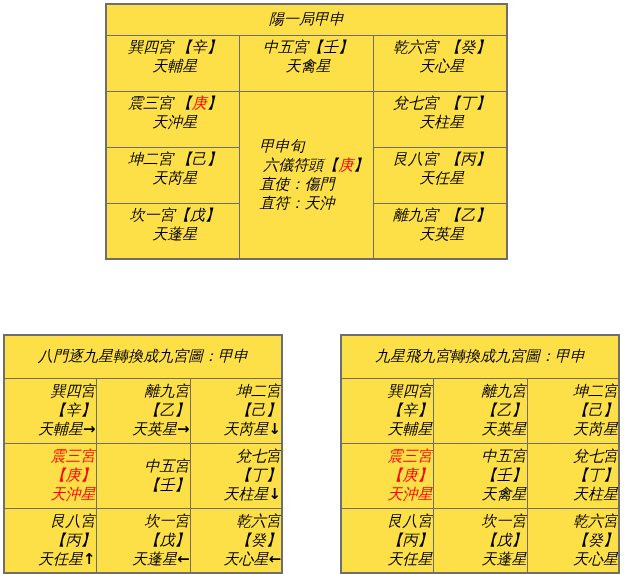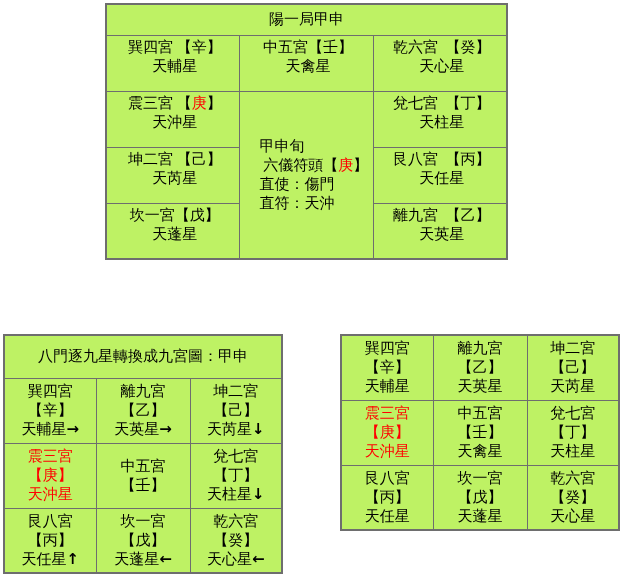--- a/index.html
+++ b/index.html
@@ -1,38 +1,38 @@
 <!DOCTYPE html>
 <html style="--red: #ff0000; --border: #6e6e6e;"><head>
 <meta charset="utf-8">
 <style>
   html,body{margin:0;padding:0;background:#ffffff;}
   body{
     position:relative;width:625px;height:574px;overflow:hidden;
     font-family:"Liberation Serif","DejaVu Serif",serif;
     font-size:15px;color:#000;
   }
-  table{border-collapse:collapse;table-layout:fixed;position:absolute;background:#bef264;
-        border:2px solid var(--border,#666);}
+  table{border-collapse:collapse;table-layout:fixed;position:absolute;background:#fde047;
+        border:2px solid var(--border,#666);font-style:italic;}
   td{border:1px solid var(--border,#767676);overflow:hidden;}
   .ttl{text-align:center;vertical-align:middle;white-space:pre;}
   
   .main-table{left:105px;top:3px;width:401px;}
   .main-table tr.r-title{height:31px;}
   .main-table tr.r{height:56px;}
   .main-table td.pcell{vertical-align:top;text-align:center;padding:2px 0 0 4px;}
   .main-table .ln{line-height:19px;white-space:pre;}
   .center-cell{vertical-align:middle;text-align:left;padding-left:20px;}
   
   .grid{top:334px;width:278px;}
   .grid-left{left:3px;}
   .grid-right{left:340px;}
   .grid tr.r-title{height:43px;}
   .grid tr.r{height:65px;}
-  .grid td.pcell{text-align:center;vertical-align:middle;padding:0;}
+  .grid td.pcell{text-align:right;vertical-align:middle;padding:0;}
   .grid .ln{line-height:19px;white-space:pre;}
   .red-text{color:var(--red,#ff0000);}
   .red-cell{color:var(--red,#ff0000);margin-top:16px;}
   .arrow{font-weight:bold;font-family:"DejaVu Sans",sans-serif;}
 </style>
 </head>
 <body>
 
 <table class="main-table">
   <colgroup>
@@ -160,20 +160,23 @@
 </tbody>
   </table>
 
 <table class="grid grid-right">
   <colgroup>
       <col style="width:92px">
       <col style="width:94px">
       <col style="width:92px">
     </colgroup>
   <tbody>
+      <tr class="r-title">
+    <td class="ttl" colspan="3">九星飛九宮轉換成九宮圖：甲申</td>
+  </tr>
   <tr class="r">
     <td class="pcell">
       <div class="ln">巽四宮</div>
       <div class="ln">【辛】</div>
       <div class="ln">天輔星</div>
     </td>
     <td class="pcell">
       <div class="ln">離九宮</div>
       <div class="ln">【乙】</div>
       <div class="ln">天英星</div>

